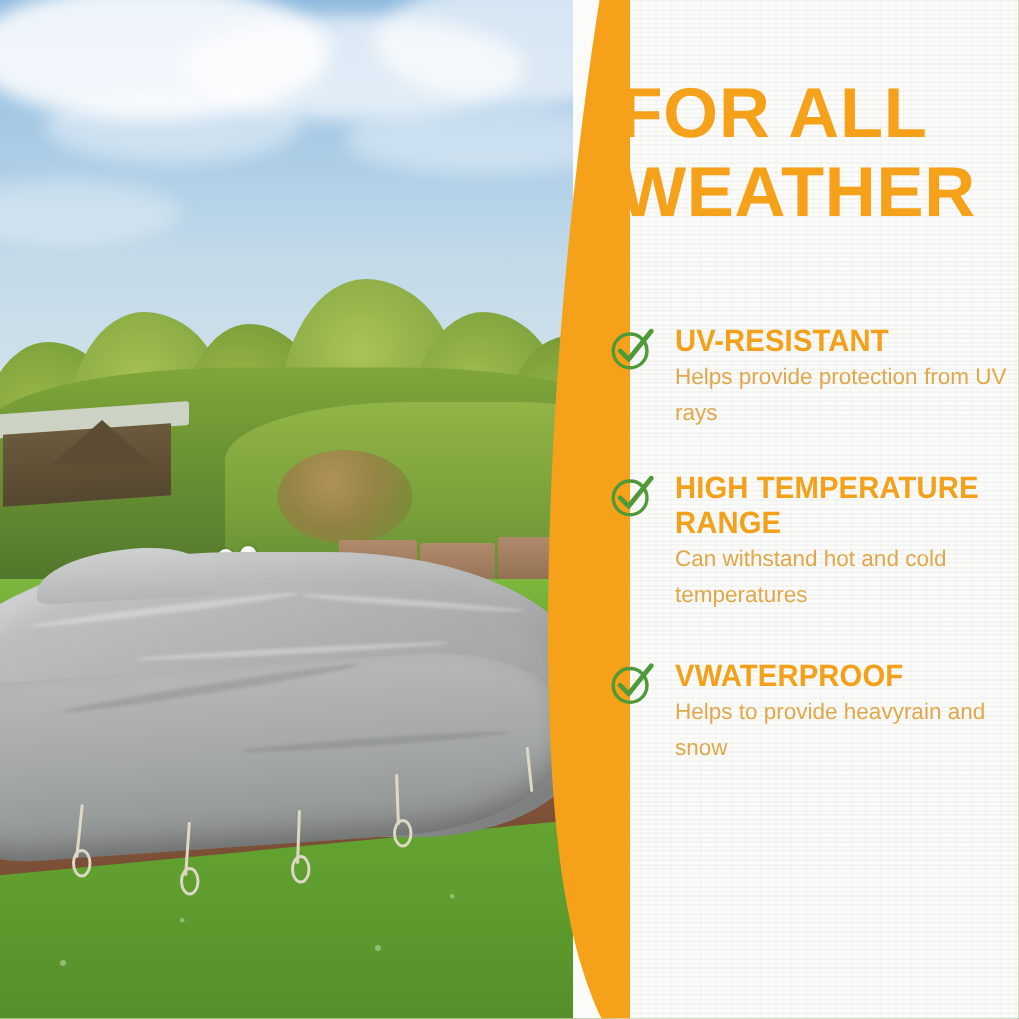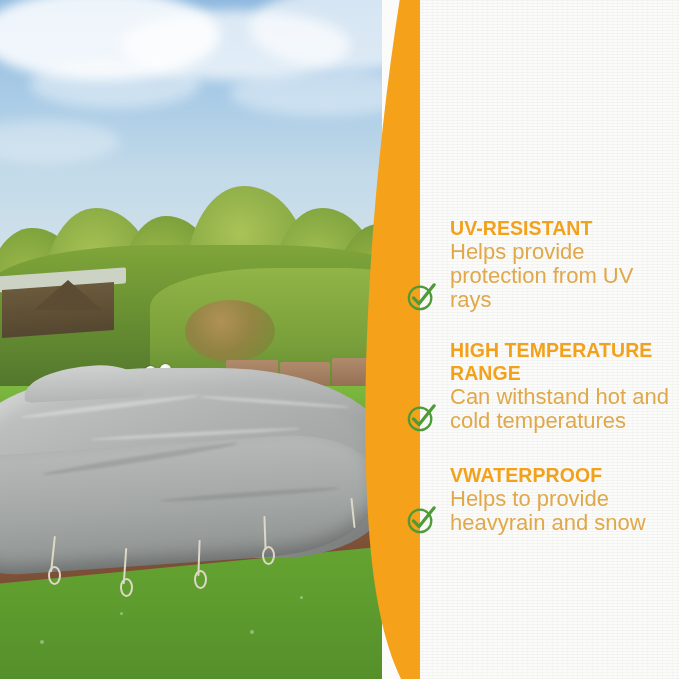--- a/index.html
+++ b/index.html
@@ -91,27 +91,27 @@
 
   .content{position:absolute;left:0;top:0;width:297px;height:679px;}
 
   .headline{position:absolute;left:31px;top:48px;width:266px;
      color:#F5A11A;font-weight:bold;font-size:47px;line-height:53px;
      letter-spacing:0.5px;font-family:"Liberation Sans",sans-serif;}
   .headline .ln{display:block;white-space:nowrap;}
   .headline .ln1{transform:scaleX(1.0);transform-origin:left center;}
 
   .features{position:absolute;left:24px;top:216px;width:273px;}
-  .feature{position:relative;display:flex;align-items:flex-end;margin-bottom:26px;}
+  .feature{position:relative;display:flex;align-items:flex-start;margin-bottom:26px;}
   .f-icon{flex:0 0 30px;width:30px;height:30px;margin-right:14px;margin-top:2px;}
   .f-body{flex:1 1 auto;min-width:0;}
   .f-title{color:#F3A11B;font-weight:bold;font-size:20.5px;line-height:23px;
      letter-spacing:.1px;transform:scaleX(.95);transform-origin:left center;
      white-space:normal;}
-  .f-desc{color:#E0A84A;font-size:22px;line-height:24px;margin-top:1px;}
+  .f-desc{color:#E0A84A;font-size:15px;line-height:24px;margin-top:1px;}
   .f2{margin-bottom:30px;}
 </style>
 </head>
 <body>
 
 <div class="canvas">
 
   <div class="photo">
     <div class="sky"></div>
     <div class="cloud c1"></div>
@@ -190,20 +190,24 @@
   </svg>
 
   <div class="panel">
     <svg class="panel-mask" width="297" height="679" viewBox="0 0 297 679" style="z-index:2;">
       <path d="M 0 -2 L 30 -2 C 10 150, -2 330, 2 470 C 5 580, 18 640, 36 681 L 0 681 Z" fill="#FBFBF9"></path>
     </svg>
     <div class="paper-tex"></div>
 
     <div class="content" style="z-index:4;">
 
+      <div class="headline">
+        <span class="ln ln1">FOR ALL</span>
+        <span class="ln">WEATHER</span>
+      </div>
 
       <div class="features">
 
         <div class="feature">
           <svg class="f-icon" viewBox="0 0 32 32">
             <circle cx="15" cy="17" r="12" fill="none" stroke="#4E9A38" stroke-width="2.4"></circle>
             <path d="M 8 17 L 14 23 L 30 3" fill="none" stroke="#4E9A38" stroke-width="3.4" stroke-linecap="round" stroke-linejoin="round"></path>
           </svg>
           <div class="f-body">
             <div class="f-title">UV-RESISTANT</div>

